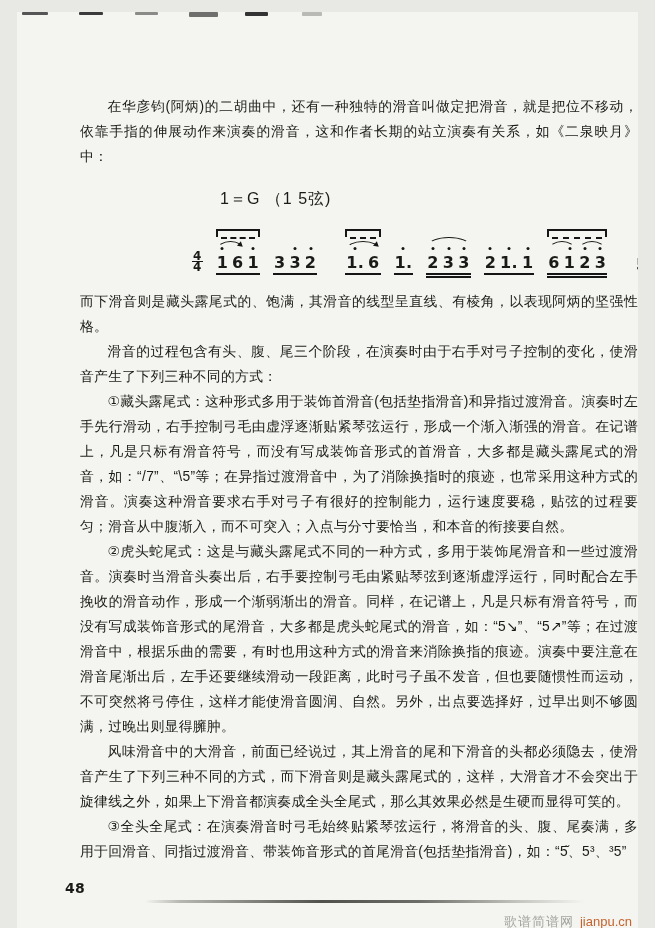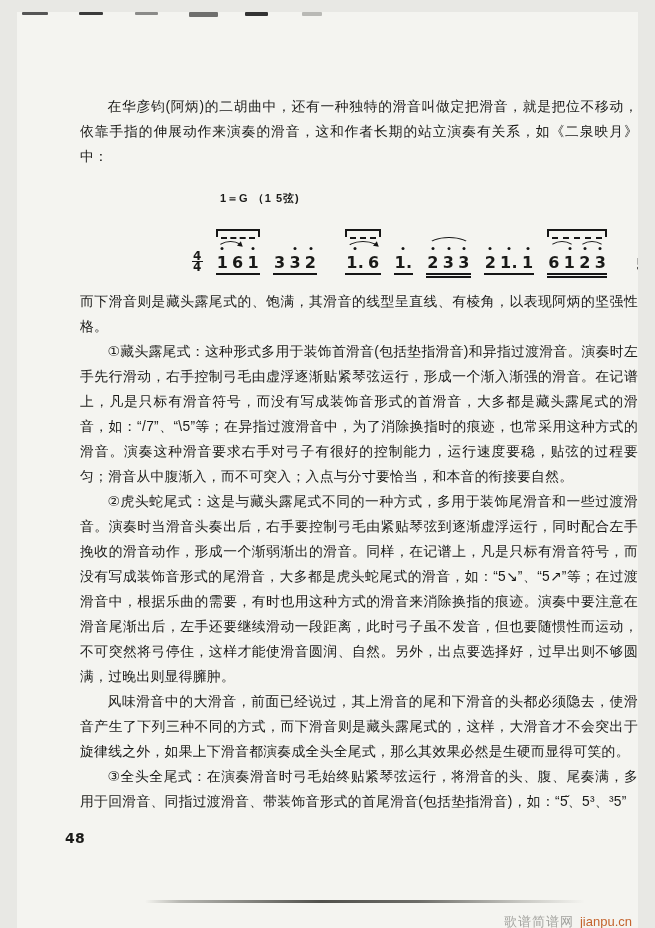--- a/index.html
+++ b/index.html
@@ -29,21 +29,21 @@
     font-size:13.8px;line-height:25px;
     text-align:justify;
     letter-spacing:0.3px;
   }
   .para{margin:0;text-indent:2em;}
   .para.noindent{text-indent:0;}
 
   
   .keyline{
     margin:17px 0 6px 140px;
-    font-weight:bold;font-size:11px;letter-spacing:1px;
+    font-weight:normal;font-size:16px;letter-spacing:1px;
     text-indent:0;
   }
 
   
   .score{
     display:flex;align-items:flex-end;gap:13px;
     margin:4px 0 14px 112px;
     min-height:58px;
   }
   .timesig{display:flex;flex-direction:column;align-items:center;
@@ -175,20 +175,21 @@
           </span>
         </span>
         <span class="grp">
           <span class="row u0">
             <span class="nt">–</span>
           </span>
         </span>
       </div>
 
     <p class="para noindent">而下滑音则是藏头露尾式的、饱满，其滑音的线型呈直线、有棱角，以表现阿炳的坚强性格。</p>
+    <p class="para">滑音的过程包含有头、腹、尾三个阶段，在演奏时由于右手对弓子控制的变化，使滑音产生了下列三种不同的方式：</p>
     <p class="para">①藏头露尾式：这种形式多用于装饰首滑音(包括垫指滑音)和异指过渡滑音。演奏时左手先行滑动，右手控制弓毛由虚浮逐渐贴紧琴弦运行，形成一个渐入渐强的滑音。在记谱上，凡是只标有滑音符号，而没有写成装饰音形式的首滑音，大多都是藏头露尾式的滑音，如：“/7”、“\5”等；在异指过渡滑音中，为了消除换指时的痕迹，也常采用这种方式的滑音。演奏这种滑音要求右手对弓子有很好的控制能力，运行速度要稳，贴弦的过程要匀；滑音从中腹渐入，而不可突入；入点与分寸要恰当，和本音的衔接要自然。</p>
     <p class="para">②虎头蛇尾式：这是与藏头露尾式不同的一种方式，多用于装饰尾滑音和一些过渡滑音。演奏时当滑音头奏出后，右手要控制弓毛由紧贴琴弦到逐渐虚浮运行，同时配合左手挽收的滑音动作，形成一个渐弱渐出的滑音。同样，在记谱上，凡是只标有滑音符号，而没有写成装饰音形式的尾滑音，大多都是虎头蛇尾式的滑音，如：“5↘”、“5↗”等；在过渡滑音中，根据乐曲的需要，有时也用这种方式的滑音来消除换指的痕迹。演奏中要注意在滑音尾渐出后，左手还要继续滑动一段距离，此时弓子虽不发音，但也要随惯性而运动，不可突然将弓停住，这样才能使滑音圆润、自然。另外，出点要选择好，过早出则不够圆满，过晚出则显得臃肿。</p>
     <p class="para">风味滑音中的大滑音，前面已经说过，其上滑音的尾和下滑音的头都必须隐去，使滑音产生了下列三种不同的方式，而下滑音则是藏头露尾式的，这样，大滑音才不会突出于旋律线之外，如果上下滑音都演奏成全头全尾式，那么其效果必然是生硬而显得可笑的。</p>
     <p class="para">③全头全尾式：在演奏滑音时弓毛始终贴紧琴弦运行，将滑音的头、腹、尾奏满，多用于回滑音、同指过渡滑音、带装饰音形式的首尾滑音(包括垫指滑音)，如：“5̆、5³、³5”</p>
 
     <div class="pagenum">48</div>
   </div>
 
   <div class="smudge"></div>
 

